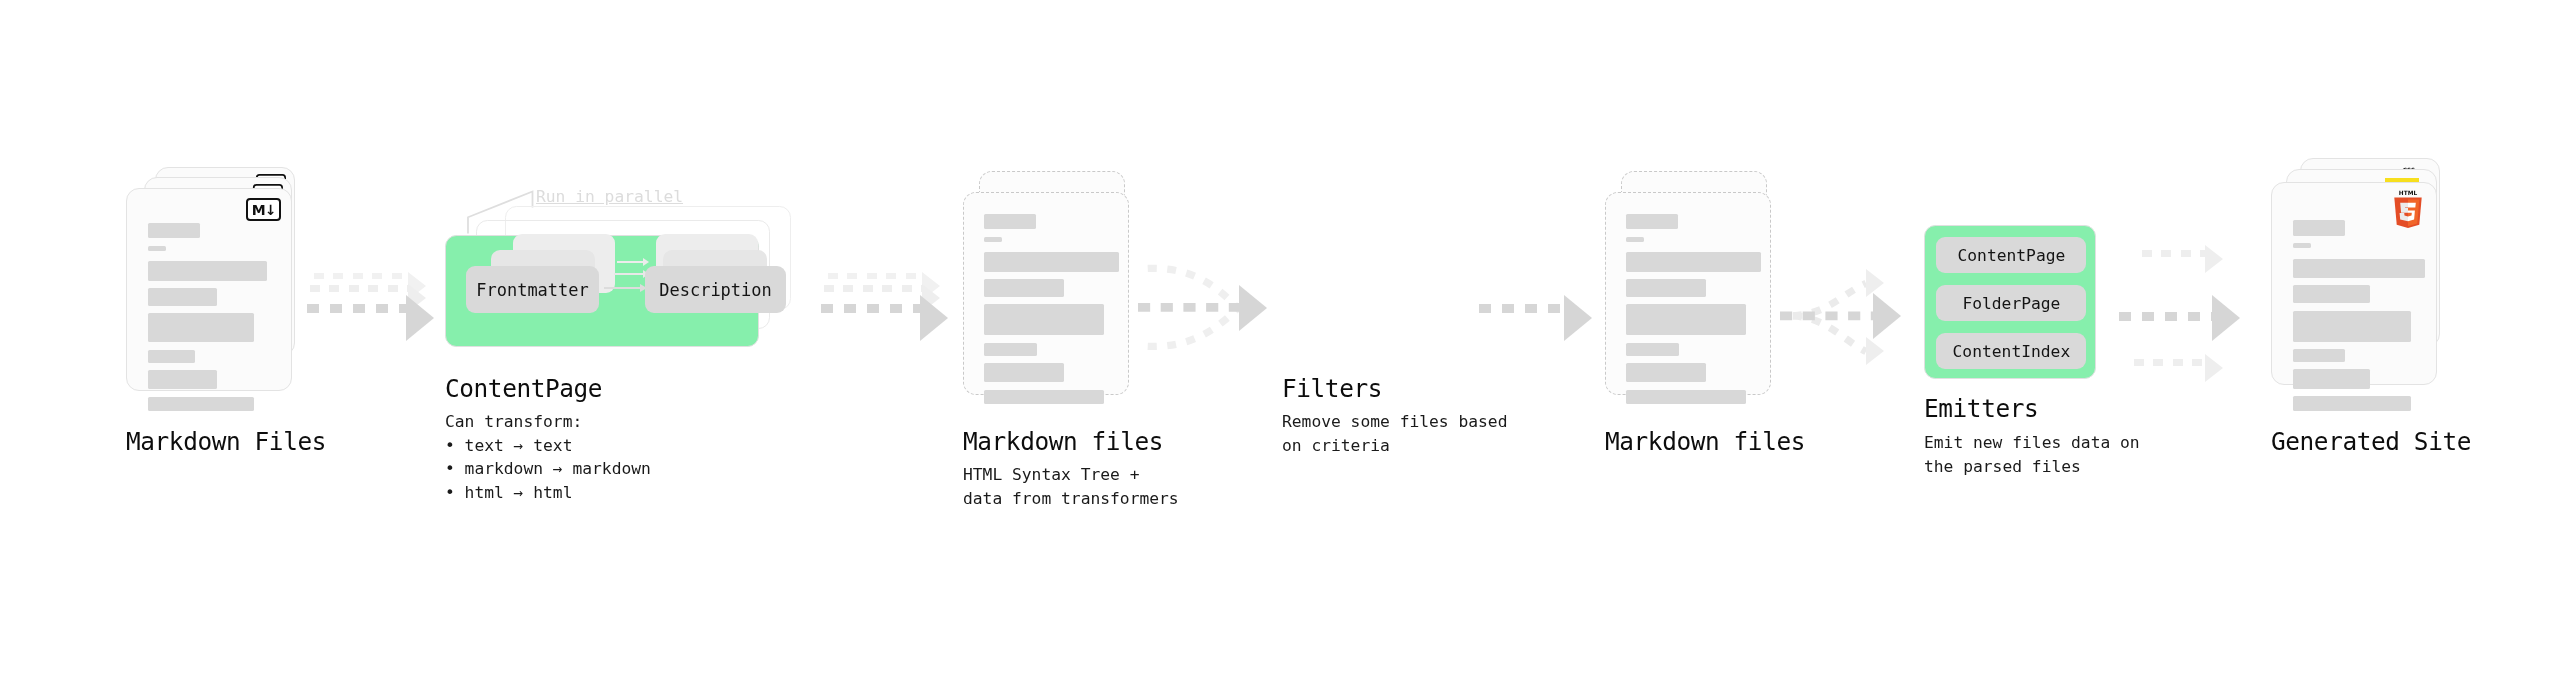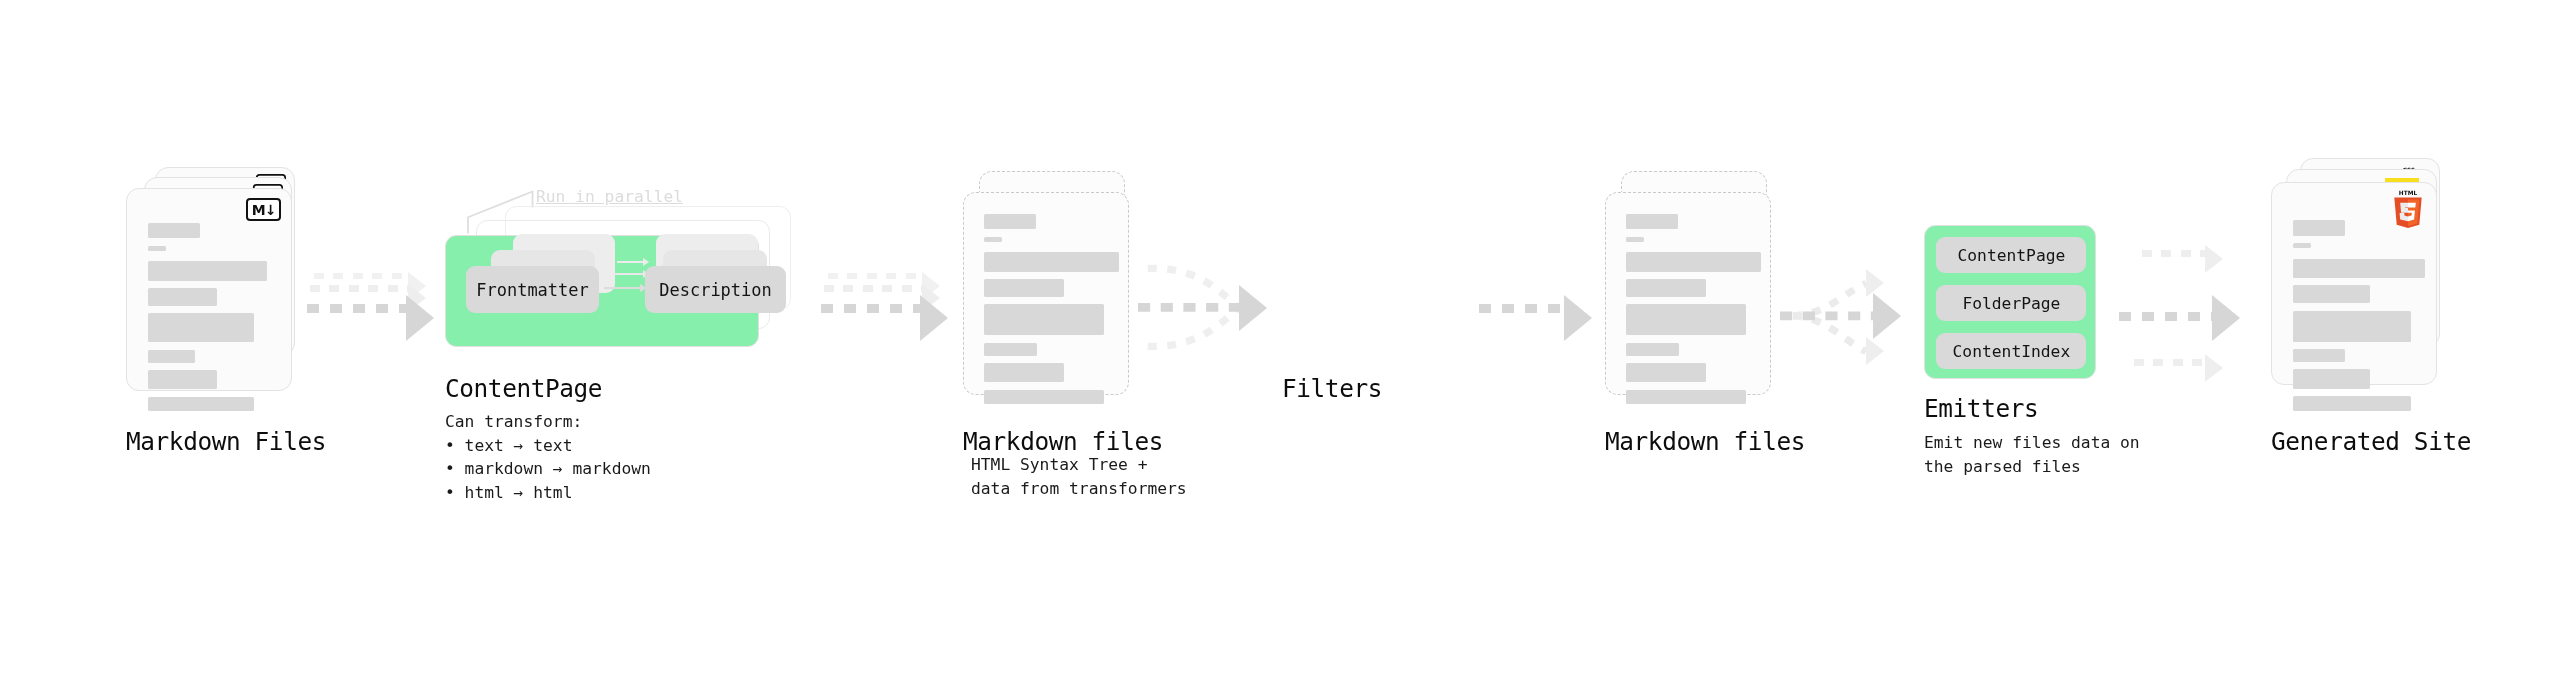--- a/index.html
+++ b/index.html
@@ -246,35 +246,37 @@
         <div class="bar" style="width:135px;height:19.5px;"></div>
         <div class="bar" style="width:80px;height:18px;"></div>
         <div class="bar" style="width:120px;height:31px;"></div>
         <div class="bar" style="width:53px;height:13px;"></div>
         <div class="bar" style="width:80px;height:19.5px;"></div>
         <div class="bar" style="width:120px;height:14.6px;"></div>
       </div>
     </div>
   </div>
   <div class="stage-title abs" style="left:963px;top:427px;">Markdown files</div>
-  <div class="stage-desc abs" style="left:963px;top:453px;margin-left:8px;">HTML Syntax Tree +
+  <div class="stage-desc abs" style="left:963px;top:463px;">HTML Syntax Tree +
 data from transformers</div>
 
   <div class="flow" style="left:1138px;top:244px;width:150px;height:130px;">
     <svg width="150" height="130" viewBox="0 0 185 160" style="position:absolute;left:0;top:0;">
       <path d="M12 30 C60 28 92 46 122 78" fill="none" stroke="#efefef" stroke-width="9" stroke-dasharray="11 13" stroke-linecap="butt"></path>
       <path d="M12 126 C60 128 92 110 122 80" fill="none" stroke="#efefef" stroke-width="9" stroke-dasharray="11 13" stroke-linecap="butt"></path>
       <path d="M0 78 L128 78" fill="none" stroke="#d6d6d6" stroke-width="11" stroke-dasharray="15 13"></path>
     </svg>
     <div class="c-dark">
         <div class="head abs" style="left:101px;top:41px;"></div>
       </div>
   </div>
 
   <div class="stage-title abs" style="left:1282px;top:374px;">Filters</div>
+  <div class="stage-desc abs" style="left:1282px;top:410px;">Remove some files based
+on criteria</div>
 
   <div class="flow c-dark" style="left:1479px;top:280px;width:130px;height:49px;">
     <div class="dashline abs" style="left:0px;top:23.6px;width:88px;"></div>
     <div class="head abs" style="left:85px;top:14.6px;"></div>
   </div>
 
   <div class="docstack abs" style="left:1605px;top:171px;">
     <div class="doc dashed" style="left:16.3px;top:0px;width:146px;height:189px;"></div>
     <div class="doc dashed" style="left:0px;top:21px;width:166px;height:203px;">
       <div class="doc-body" style="top:21px;left:19.5px;right:18px;">

